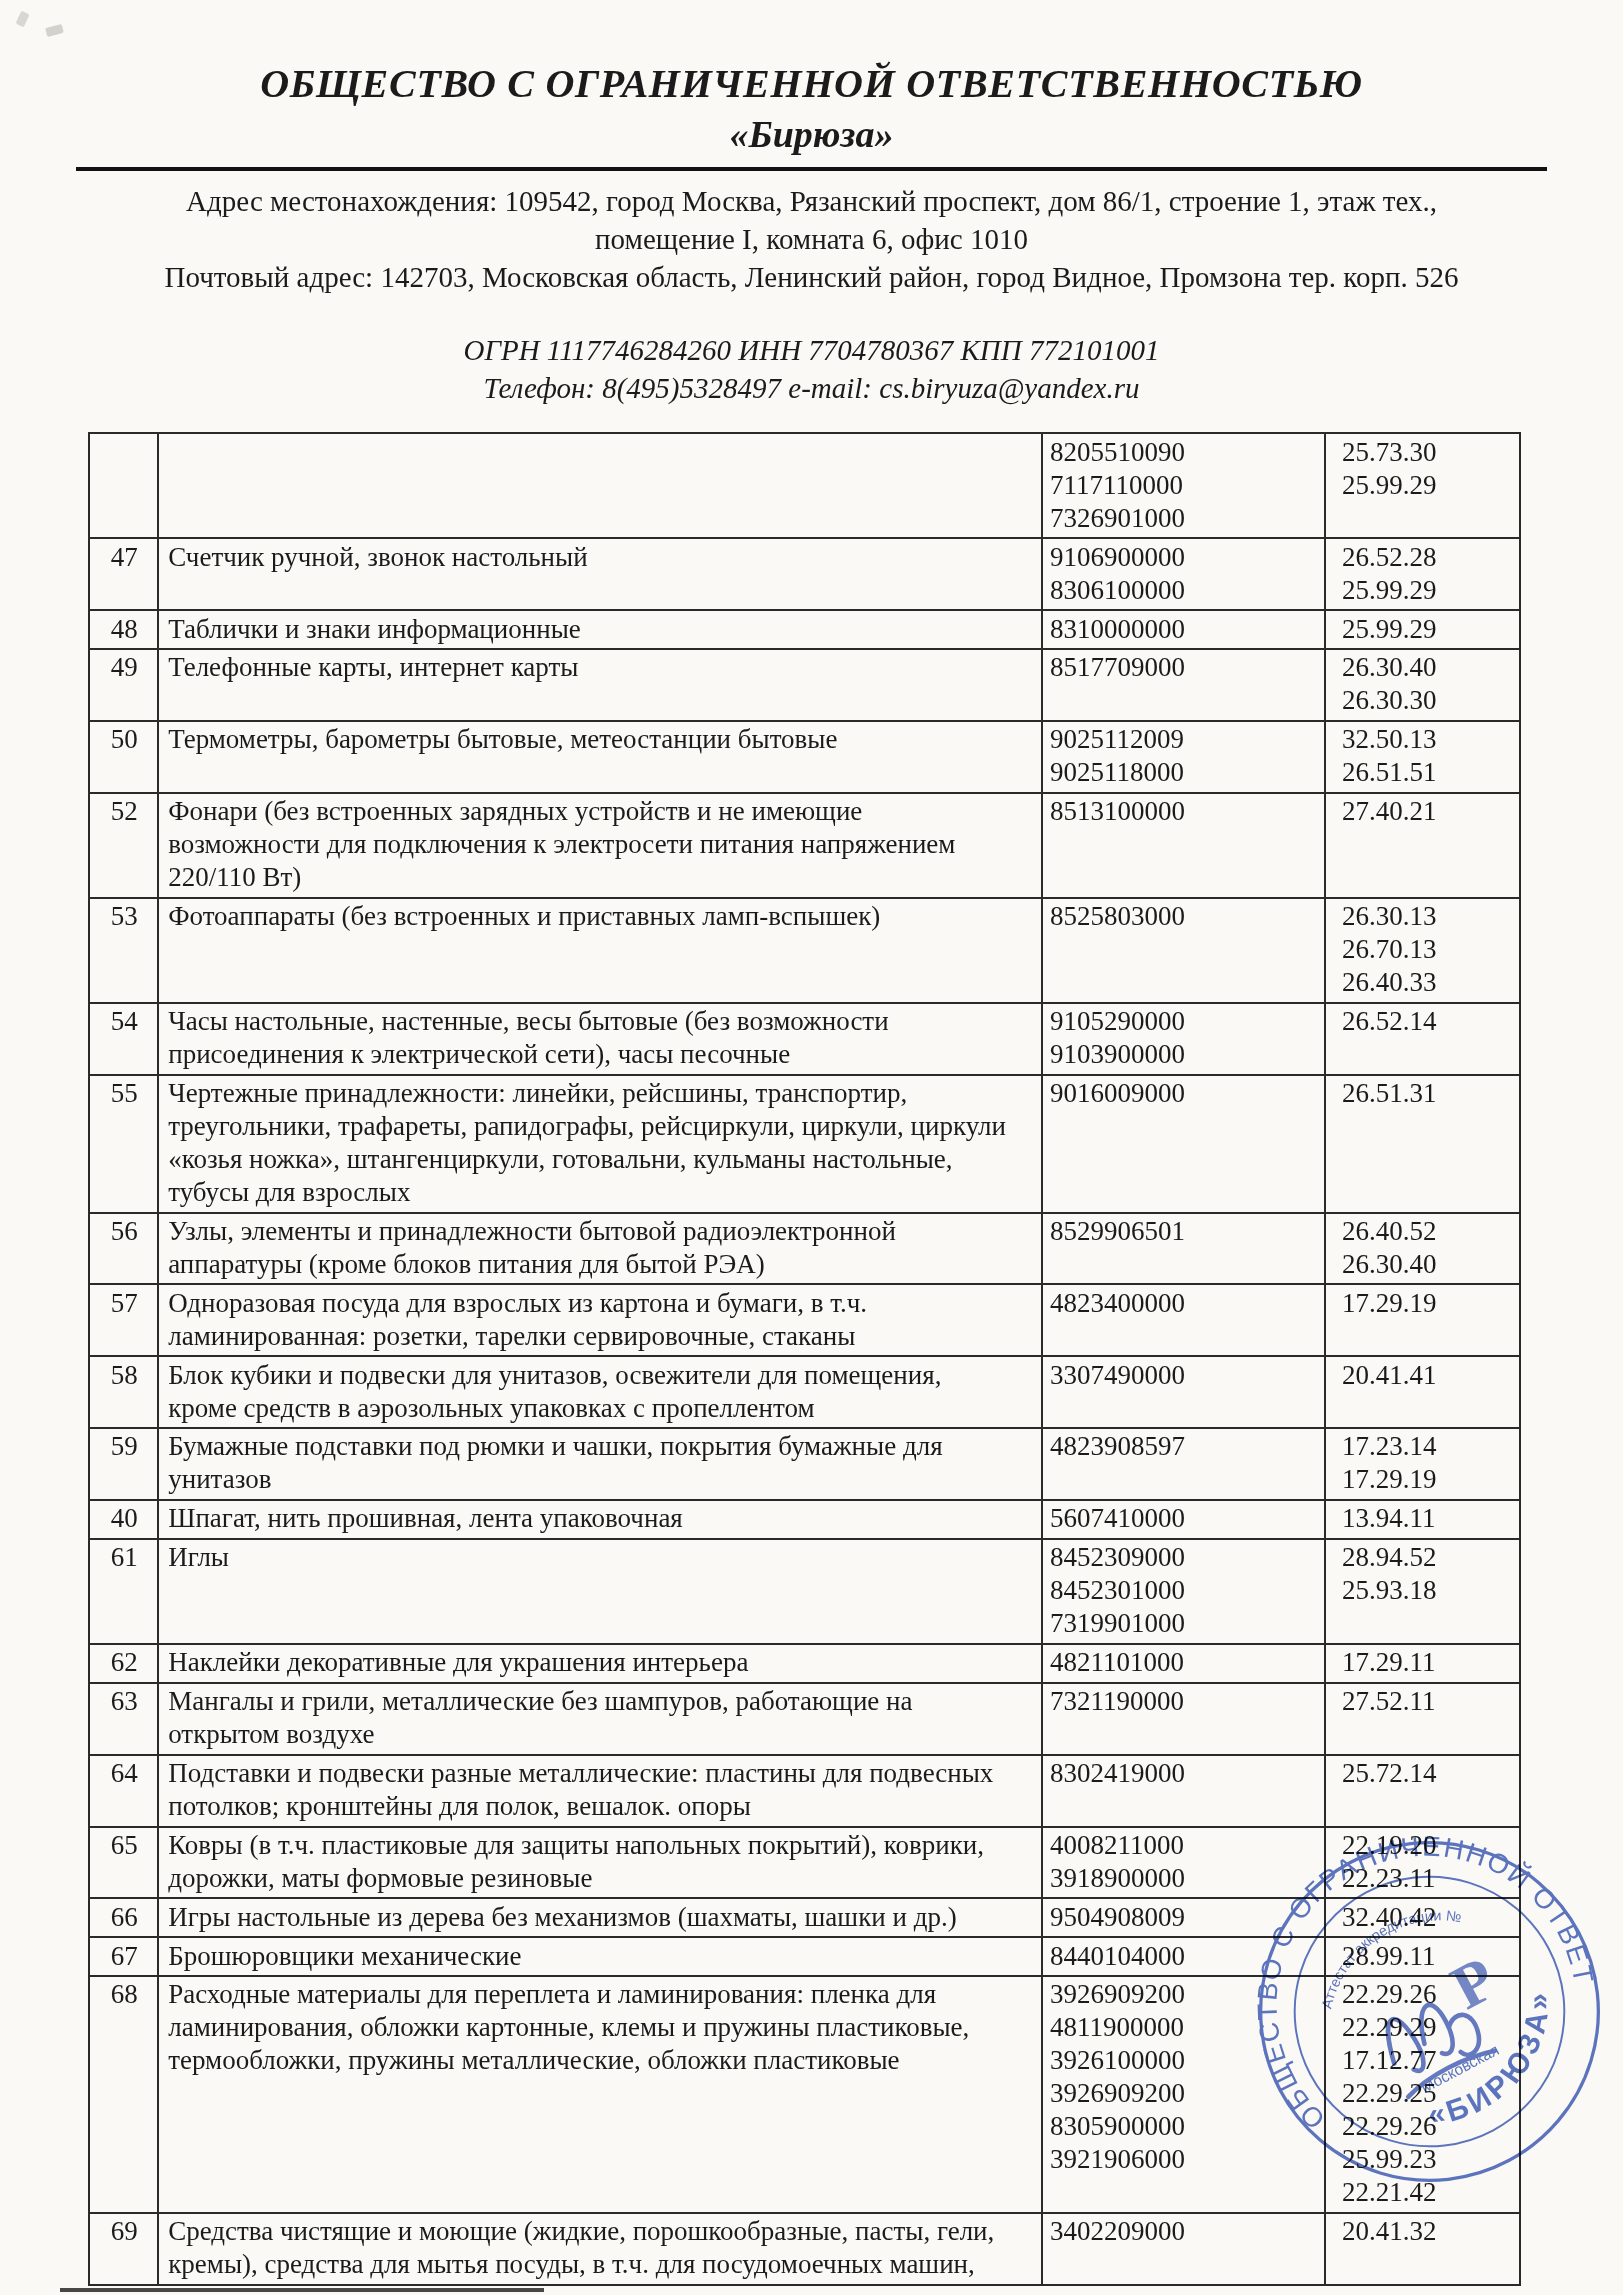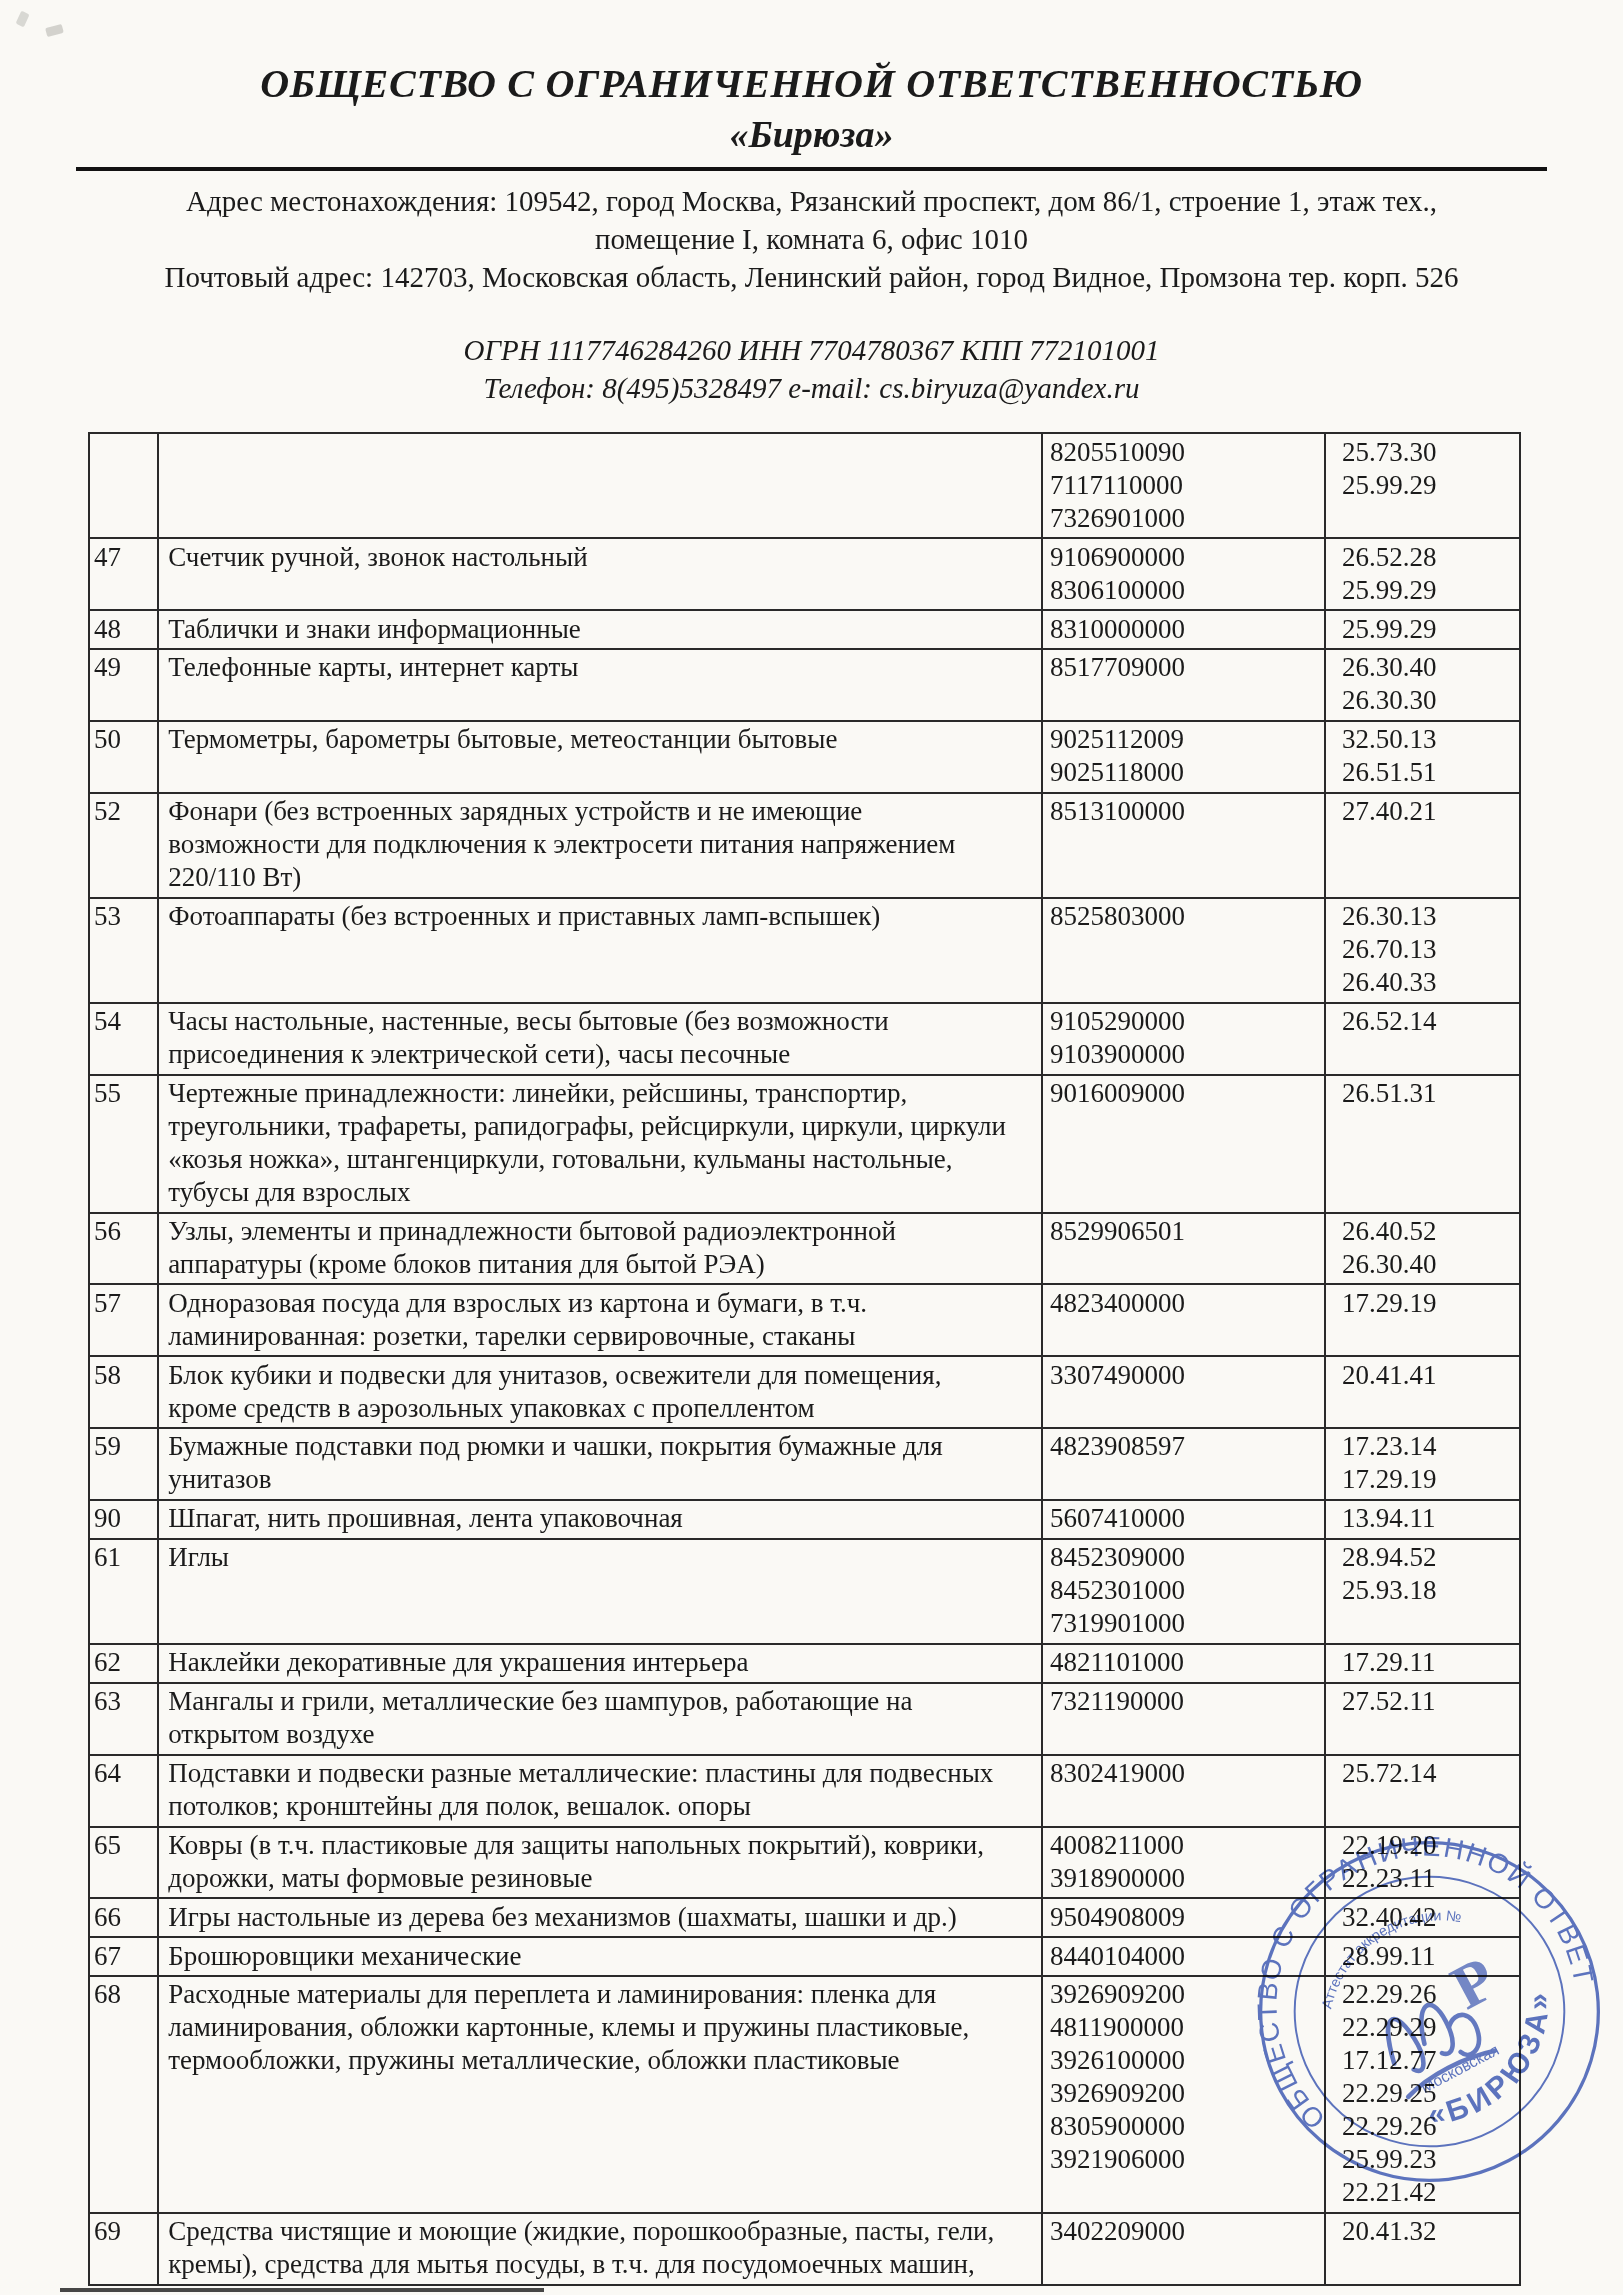--- a/index.html
+++ b/index.html
@@ -30,21 +30,21 @@
   .c-desc  { width:884px; }
   .c-code  { width:283px; }
   .c-class { width:195px; }
   td {
     border:2px solid #2a2a2a;
     font-size:27px;
     line-height:33px;
     vertical-align:top;
     padding:1.3px 9.2px 2.6px 9.2px;
   }
-  td.num  { text-align:left; padding-left:4px; padding-right:2.6px; }
+  td.num  { text-align:center; padding-left:4px; padding-right:2.6px; }
   td.desc { white-space:pre-line; }
   td.codes, td.classes { white-space:pre-line; padding-left:7px; }
   td.classes { padding-left:16px; }
 
   .stamp {
     position:absolute;
     left:1243px; top:1825px;
     width:373px; height:373px;
     opacity:.82;
     mix-blend-mode:multiply;
@@ -197,21 +197,21 @@
     <tr>
       <td class="num">59</td>
       <td class="desc">Бумажные подставки под рюмки и чашки, покрытия бумажные для
 унитазов</td>
       <td class="codes">4823908597</td>
       <td class="classes">17.23.14
 17.29.19</td>
     </tr>
 
     <tr>
-      <td class="num">90</td>
+      <td class="num">40</td>
       <td class="desc">Шпагат, нить прошивная, лента упаковочная</td>
       <td class="codes">5607410000</td>
       <td class="classes">13.94.11</td>
     </tr>
 
     <tr>
       <td class="num">61</td>
       <td class="desc">Иглы</td>
       <td class="codes">8452309000
 8452301000

